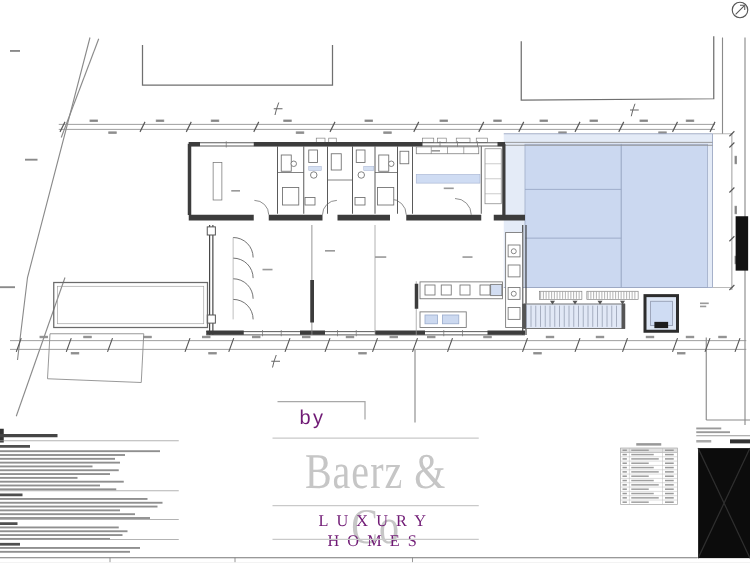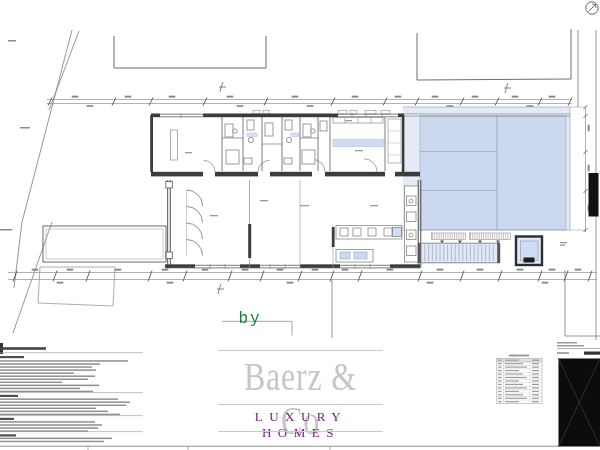--- a/index.html
+++ b/index.html
@@ -1,22 +1,22 @@
 <!DOCTYPE html>
 <html><head>
 <meta charset="utf-8">
 <style>
   html,body{margin:0;padding:0;background:#e9e9e9;}
   .stage{position:relative;width:600px;height:450px;background:#ffffff;overflow:hidden;
          font-family:"Liberation Sans",sans-serif;}
   svg{position:absolute;left:0;top:0;}
   
   .wm{position:absolute;color:#c2c2c2;text-align:center;pointer-events:none;}
-  .wm-by{left:228px;top:310px;width:44px;font-family:Liberation Mono, monospace;
-         font-size:16px;color:#15803d;letter-spacing:2px;}
+  .wm-by{left:228px;top:326px;width:44px;font-family:Liberation Sans, sans-serif;
+         font-size:16px;color:#701a75;letter-spacing:2px;}
   .wm-rule{position:absolute;left:218px;width:165px;height:0;border-top:1px solid #c9c9c9;}
   .wm-rule-1{top:350px;}
   .wm-rule-2{top:404px;}
   .wm-rule-3{top:431px;}
   .wm-brand{left:210px;top:355px;width:181px;font-family:"Liberation Serif",serif;
             font-size:40px;font-weight:400;color:#c6c6c6;letter-spacing:1px;
             transform:scaleX(0.80);transform-origin:50% 50%;line-height:44px;}
   .wm-tagline{left:212px;top:409px;width:178px;font-family:"Liberation Serif",serif;
               font-size:13px;color:#701a75;letter-spacing:6.5px;}
 </style>

